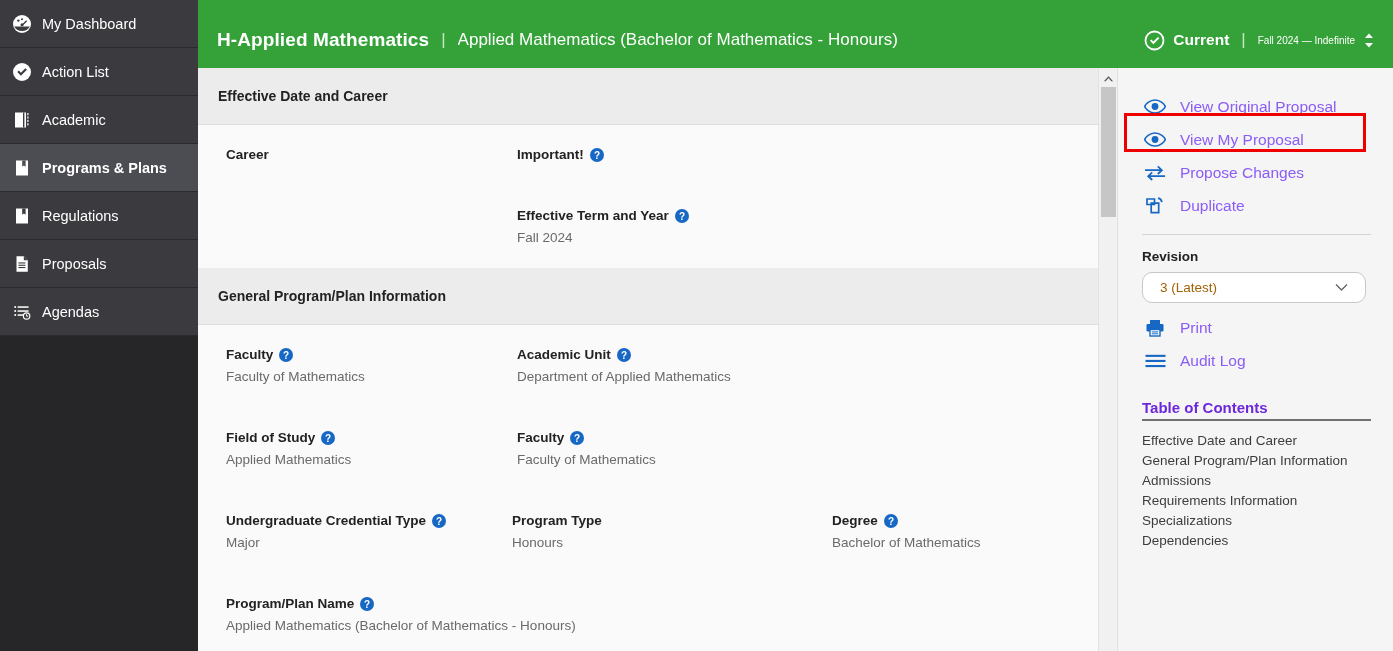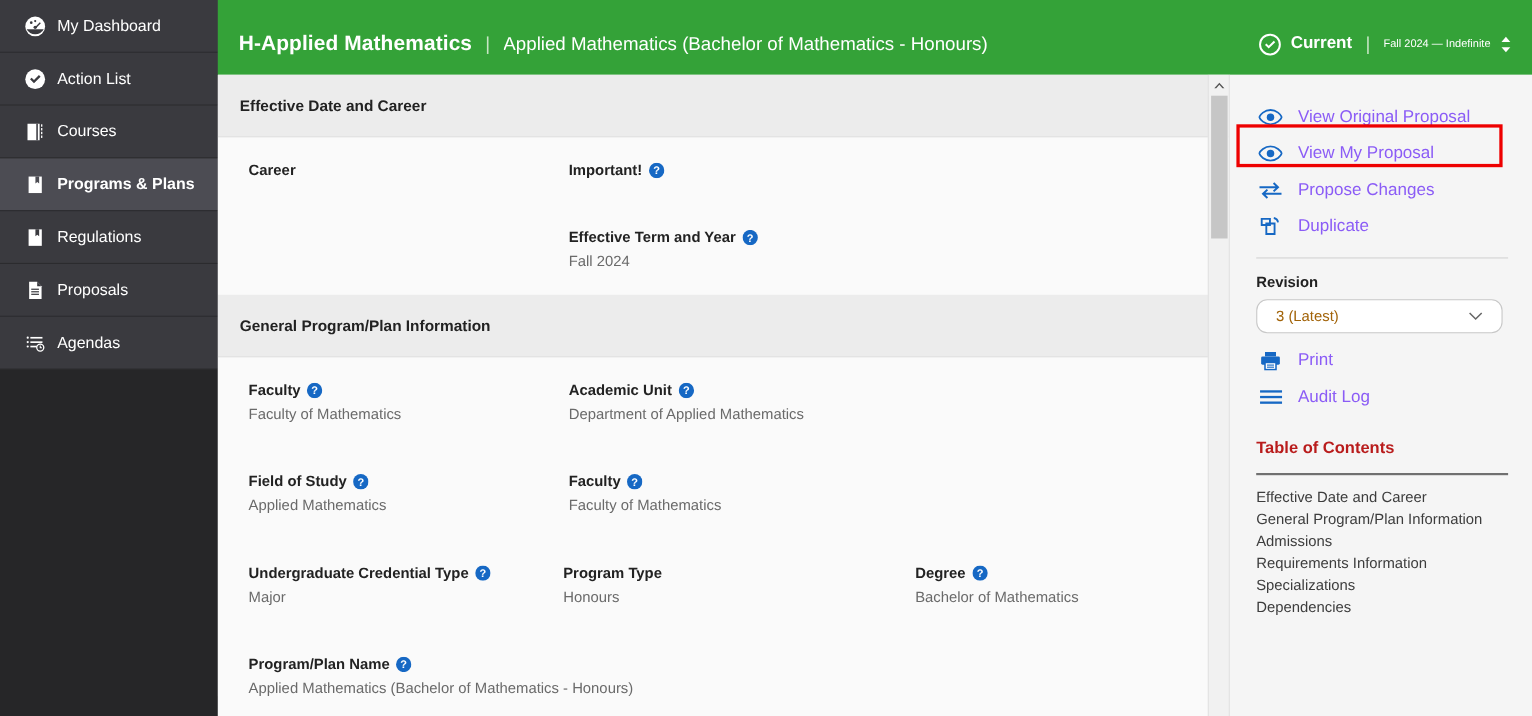--- a/index.html
+++ b/index.html
@@ -13,21 +13,21 @@
 
   
   #left-nav {
     width: 198px; height: 651px; flex: 0 0 198px;
     background: #262628;
     display: flex; flex-direction: column;
   }
   .nav-item {
     height: 48px; flex: 0 0 48px;
     display: flex; align-items: center;
-    padding-left: 17px;
+    padding-left: 7px;
     background: #3a3a3f;
     border-bottom: 1px solid #2b2b2e;
     color: #ffffff;
     font-size: 14.5px;
     cursor: pointer;
   }
   .nav-item.active { background: #4c4c53; font-weight: bold; }
   .nav-ico {
     width: 30px; flex: 0 0 30px;
     display: flex; align-items: center; justify-content: center;
@@ -184,22 +184,22 @@
     border: 1px solid #c8c8c8;
     border-radius: 10px;
     display: flex; align-items: center;
     padding: 0 17px;
     font-size: 13.5px; color: #a16207;
     cursor: pointer;
     margin-bottom: 8px;
   }
   #revision-select .rv-caret { margin-left: auto; display: flex; }
   .toc-title {
-    font-size: 15px; font-weight: bold; color: #b91c1c;
-    margin: 22px 0 14px 0;
+    font-size: 15px; font-weight: bold; color: #6d28d9;
+    margin: 22px 0 3px 0;
   }
   .toc-rule { border-top: 2px solid #707070; margin-bottom: 10px; }
   .toc-item {
     font-size: 13.5px; color: #3d3d3d;
     line-height: 20px; cursor: pointer;
     white-space: nowrap;
   }
 </style>
 </head>
 <body>
@@ -234,21 +234,21 @@
     <span class="nav-ico">
       <svg width="20" height="20" viewBox="0 0 20 20">
           <rect x="3" y="2.5" width="11" height="15" fill="#fff"></rect>
           <rect x="11" y="2.5" width="1.4" height="15" fill="#3a3a3f"></rect>
           <rect x="15.3" y="3" width="1.2" height="2.2" fill="#fff"></rect>
           <rect x="15.3" y="6.4" width="1.2" height="2.2" fill="#fff"></rect>
           <rect x="15.3" y="9.8" width="1.2" height="2.2" fill="#fff"></rect>
           <rect x="15.3" y="13.2" width="1.2" height="2.2" fill="#fff"></rect>
         </svg>
     </span>
-    <span class="nav-label">Courses</span>
+    <span class="nav-label">Academic</span>
   </div>
 
   <div class="nav-item active">
     <span class="nav-ico">
       <svg width="20" height="20" viewBox="0 0 20 20">
           <rect x="4" y="2.5" width="12" height="15" fill="#fff"></rect>
           <path d="M10.2 2.5h3.4v6.3l-1.7-1.4-1.7 1.4z" fill="#4c4c53"></path>
         </svg>
     </span>
     <span class="nav-label">Programs &amp; Plans</span>

